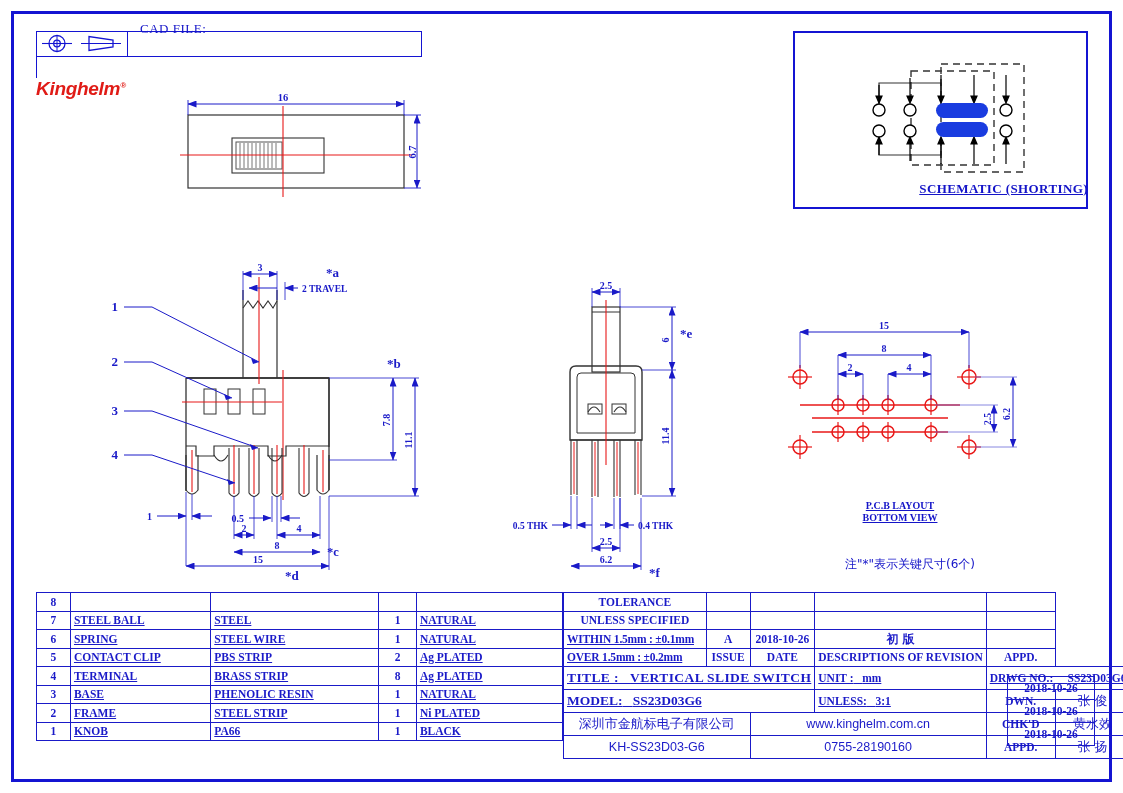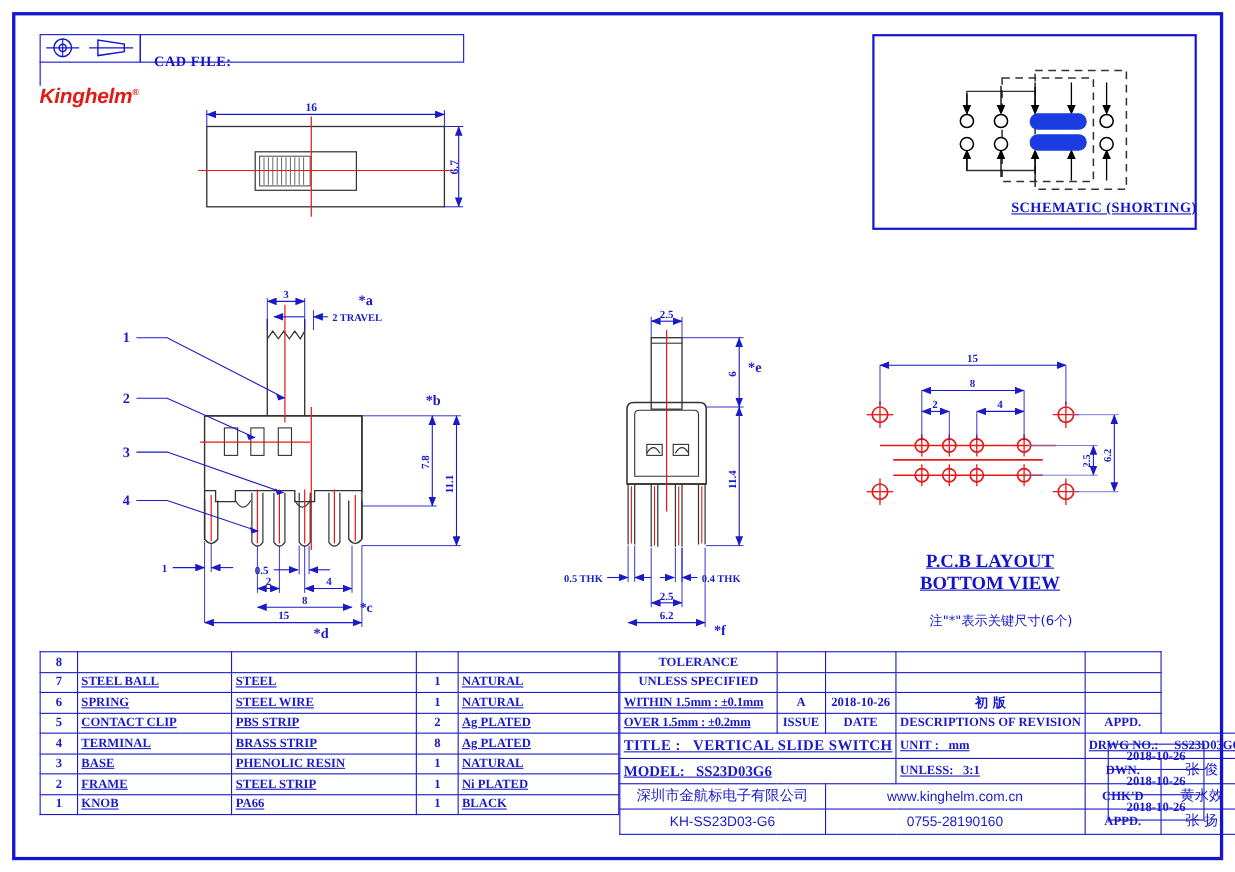--- a/index.html
+++ b/index.html
@@ -11,39 +11,39 @@
 
   
   #frame{position:absolute;left:11px;top:11px;width:1101px;height:771px;
          border:3px solid #1414d2;box-sizing:border-box;}
 
   
   #hdr-symbol-box{left:36px;top:31px;width:92px;height:26px;
       border:1.5px solid #1414d2;box-sizing:border-box;}
   #hdr-cadfile-box{left:127px;top:31px;width:295px;height:26px;
       border:1.5px solid #1414d2;box-sizing:border-box;}
-  #hdr-cadfile-label{left:140px;top:48px;font-size:13px;font-weight:bold;letter-spacing:.5px;}
+  #hdr-cadfile-label{left:140px;top:21px;font-size:13px;font-weight:normal;letter-spacing:.5px;}
   #hdr-left-rule{left:36px;top:56px;width:1px;height:22px;background:#1414d2;}
 
   #logo{left:36px;top:78px;font-family:"Liberation Sans",sans-serif;
         font-weight:bold;font-style:italic;font-size:19px;color:#e01b16;
         letter-spacing:-0.3px;}
   #logo sup{font-size:8px;vertical-align:super;}
 
   
   #schem-box{left:793px;top:31px;width:295px;height:178px;
       border:2px solid #1414d2;box-sizing:border-box;background:#fff;}
   #schem-caption{left:793px;top:181px;width:295px;text-align:right;
       font-size:13px;font-weight:bold;text-decoration:underline;letter-spacing:.4px;}
 
   
   #draw{left:0;top:0;width:1123px;height:793px;pointer-events:none;}
 
   
-  .cap{font-size:17px;font-weight:bold;text-align:center;line-height:1.15;font-family:Liberation Serif, serif;}
+  .cap{font-size:10px;font-weight:bold;text-align:center;line-height:1.15;font-family:Liberation Serif, serif;}
   #pcb-caption{left:800px;top:500px;width:200px;text-decoration:underline;}
   #pcb-note{left:790px;top:556px;width:240px;text-align:center;
       font-family:"DejaVu Sans",sans-serif;font-size:12px;font-weight:normal;}
 
   
   table{border-collapse:collapse;}
   td{border:1px solid #1a1ac8;font-size:11.5px;font-weight:bold;
      color:#1a1ac8;padding:0 3px;height:16px;line-height:15px;
      white-space:nowrap;overflow:hidden;}
   .ctr{text-align:center;}

